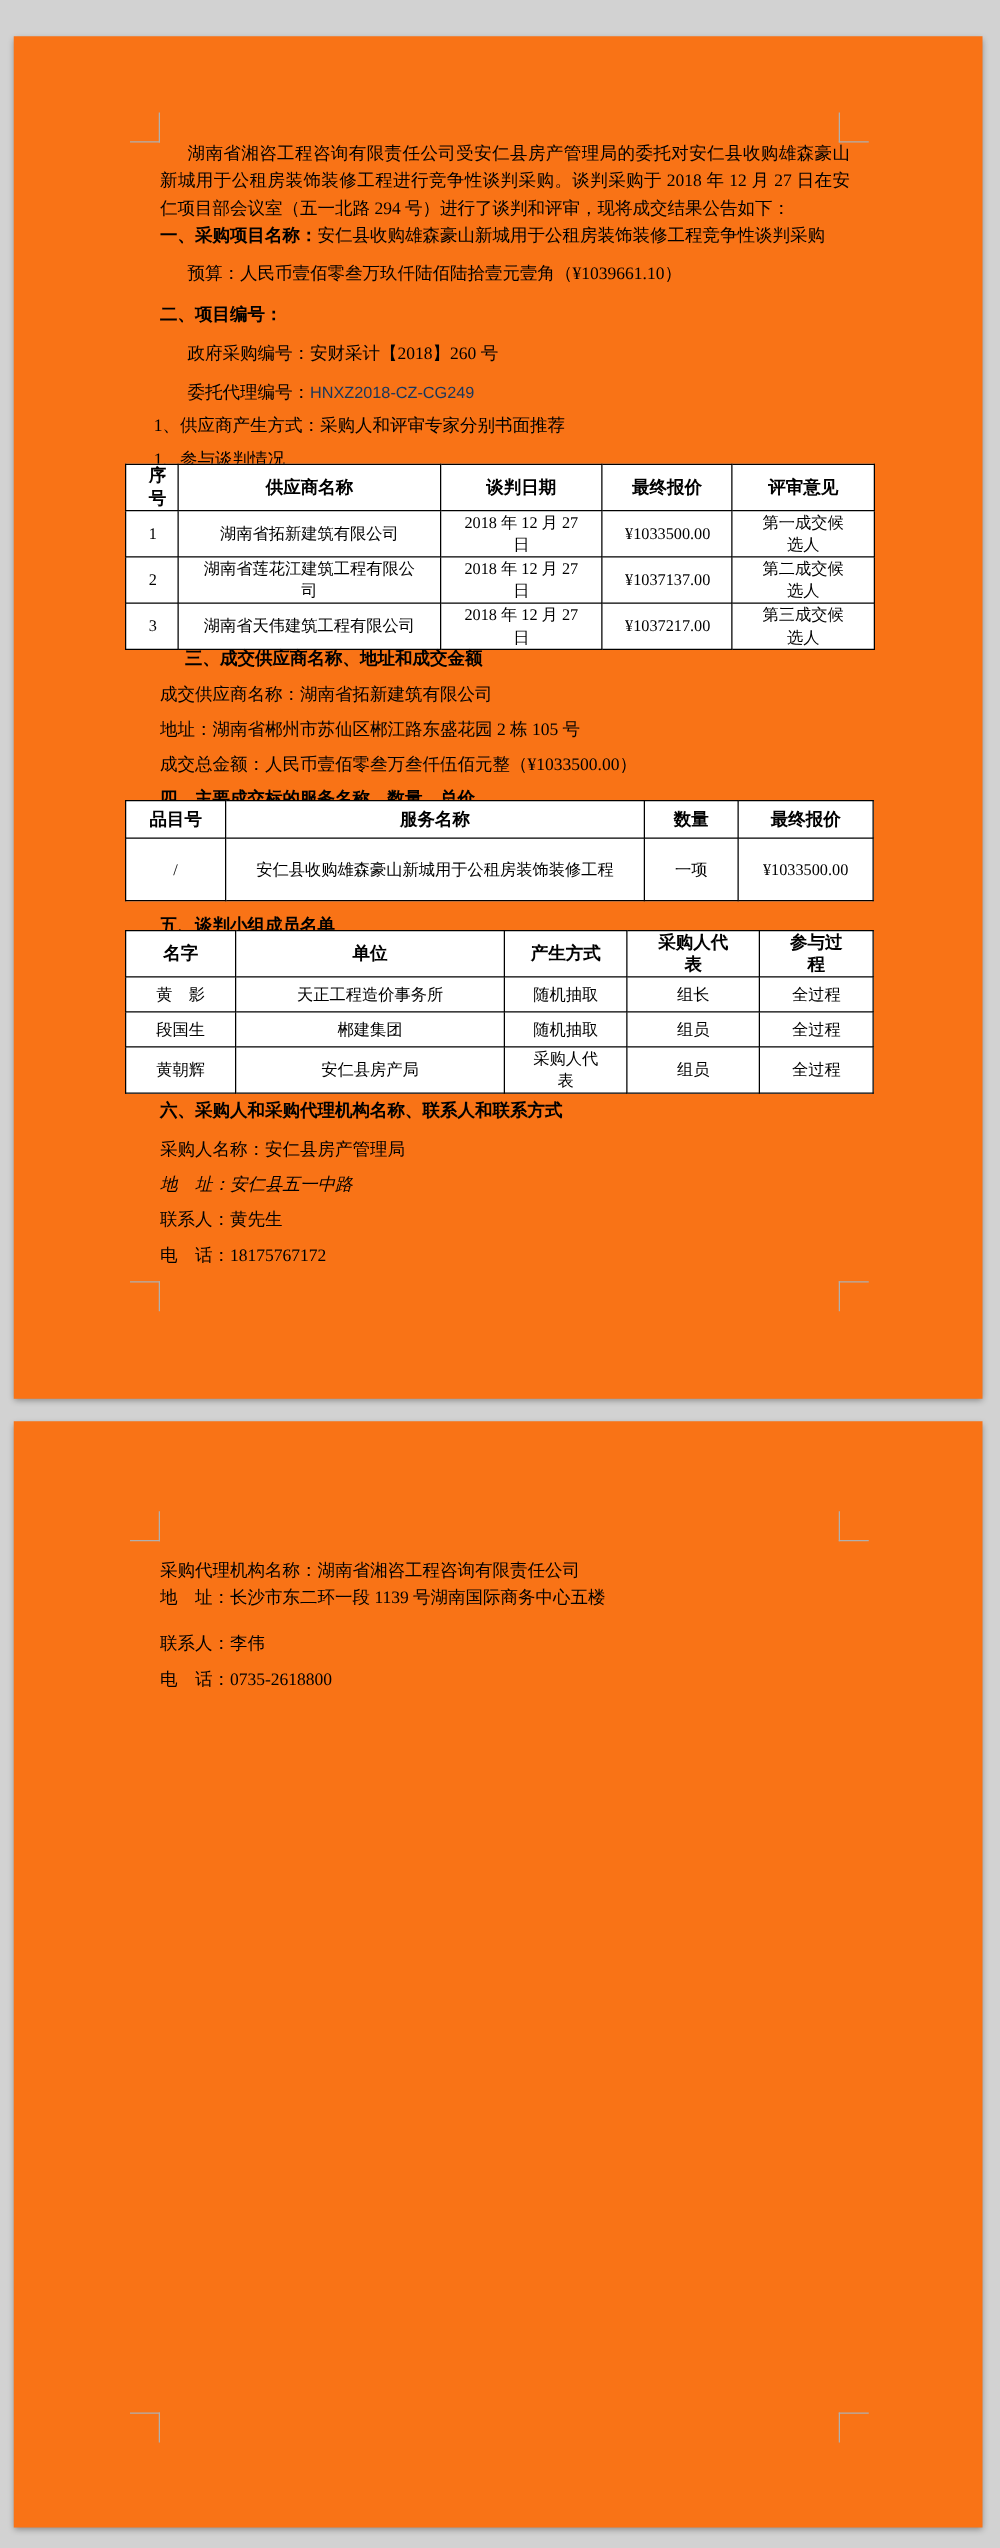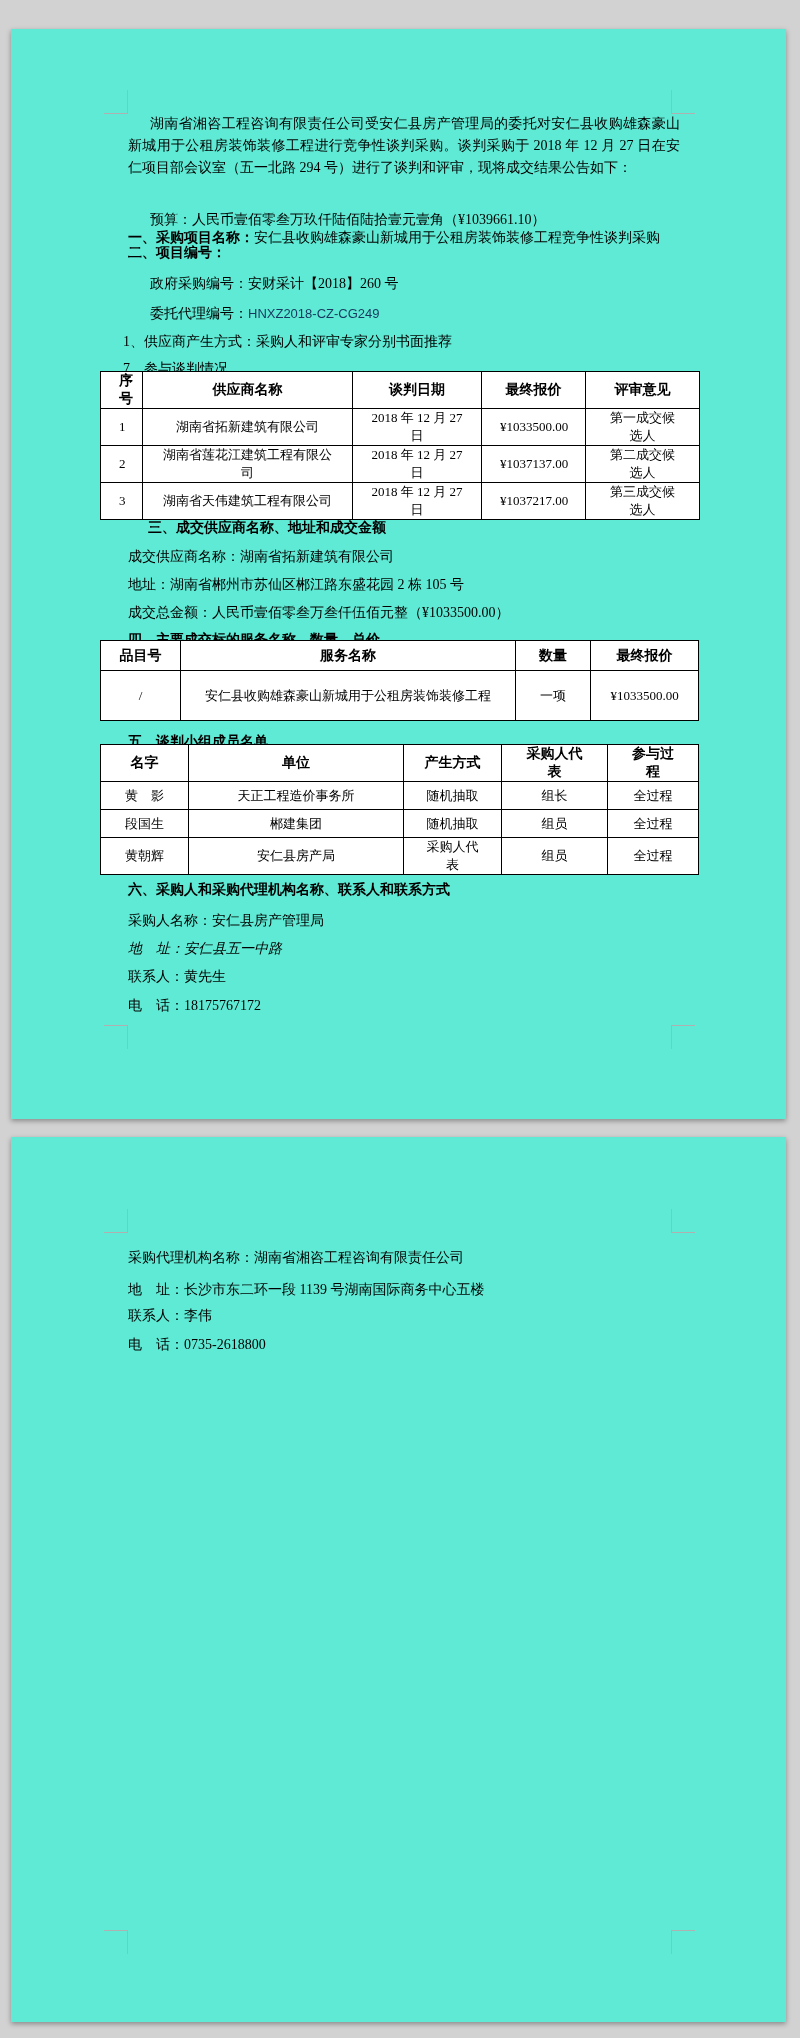--- a/index.html
+++ b/index.html
@@ -1,18 +1,18 @@
 <!DOCTYPE html>
 <html><head>
 <meta charset="utf-8">
 <style>
   html,body{margin:0;padding:0;}
   body{font-family:"Liberation Serif","DejaVu Serif",serif;color:#000;}
   .canvas{position:relative;width:800px;height:2038px;background:#d2d2d2;overflow:hidden;}
-  .page{position:absolute;left:11px;width:775px;background:#5eead4;box-shadow:0 2px 5px rgba(0,0,0,0.35);}
+  .page{position:absolute;left:11px;width:775px;background:#f97316;box-shadow:0 2px 5px rgba(0,0,0,0.35);}
   .page1{top:29px;height:1090px;}
   .page2{top:1137px;height:885px;}
   
   .mark{position:absolute;width:23px;height:23px;border:0 solid #b0b0b0;}
   .mark.tl{border-right-width:1px;border-bottom-width:1px;}
   .mark.tr{border-left-width:1px;border-bottom-width:1px;}
   .mark.bl{border-right-width:1px;border-top-width:1px;}
   .mark.br{border-left-width:1px;border-top-width:1px;}
   
   .line{position:absolute;left:117px;font-size:14px;line-height:19px;white-space:nowrap;}
@@ -39,32 +39,32 @@
 <div class="canvas">
 
   <div class="page page1">
     <div class="mark tl" style="left:93px;top:61px;"></div>
     <div class="mark tr" style="left:660px;top:61px;"></div>
     <div class="mark bl" style="left:93px;top:996px;"></div>
     <div class="mark br" style="left:660px;top:996px;"></div>
 
     <p class="intro">湖南省湘咨工程咨询有限责任公司受安仁县房产管理局的委托对安仁县收购雄森豪山新城用于公租房装饰装修工程进行竞争性谈判采购。谈判采购于 2018 年 12 月 27 日在安仁项目部会议室（五一北路 294 号）进行了谈判和评审，现将成交结果公告如下：</p>
 
-    <div class="line" style="top:151px;margin-top:48px;">
+    <div class="line" style="top:151px;">
       <span class="b">一、采购项目名称：</span><span>安仁县收购雄森豪山新城用于公租房装饰装修工程竞争性谈判采购</span>
     </div>
     <div class="line indent" style="top:181px;">预算：人民币壹佰零叁万玖仟陆佰陆拾壹元壹角（¥1039661.10）</div>
 
     <div class="line b" style="top:214px;">二、项目编号：</div>
     <div class="line indent" style="top:245px;">政府采购编号：安财采计【2018】260 号</div>
     <div class="line indent" style="top:275px;">
       <span>委托代理编号：</span><span class="code">HNXZ2018-CZ-CG249</span>
     </div>
     <div class="line item" style="top:303px;">1、供应商产生方式：采购人和评审专家分别书面推荐</div>
-    <div class="line item" style="top:330px;">7、参与谈判情况</div>
+    <div class="line item" style="top:330px;">1、参与谈判情况</div>
 
     <table class="doc t1">
       <colgroup>
           <col style="width:42px">
           <col style="width:210px">
           <col style="width:129px">
           <col style="width:104px">
           <col style="width:114px">
         </colgroup>
       <tbody>
@@ -178,18 +178,18 @@
     <div class="line" style="top:967px;">电　话：18175767172</div>
   </div>
 
   <div class="page page2">
     <div class="mark tl" style="left:93px;top:72px;"></div>
     <div class="mark tr" style="left:660px;top:72px;"></div>
     <div class="mark bl" style="left:93px;top:793px;"></div>
     <div class="mark br" style="left:660px;top:793px;"></div>
 
     <div class="line" style="top:111px;">采购代理机构名称：湖南省湘咨工程咨询有限责任公司</div>
-    <div class="line" style="top:143px;">地　址：长沙市东二环一段 1139 号湖南国际商务中心五楼</div>
+    <div class="line" style="top:132px;">地　址：长沙市东二环一段 1139 号湖南国际商务中心五楼</div>
     <div class="line" style="top:169px;">联系人：李伟</div>
     <div class="line" style="top:198px;">电　话：0735-2618800</div>
   </div>
 
 </div>
 
 </body></html>

